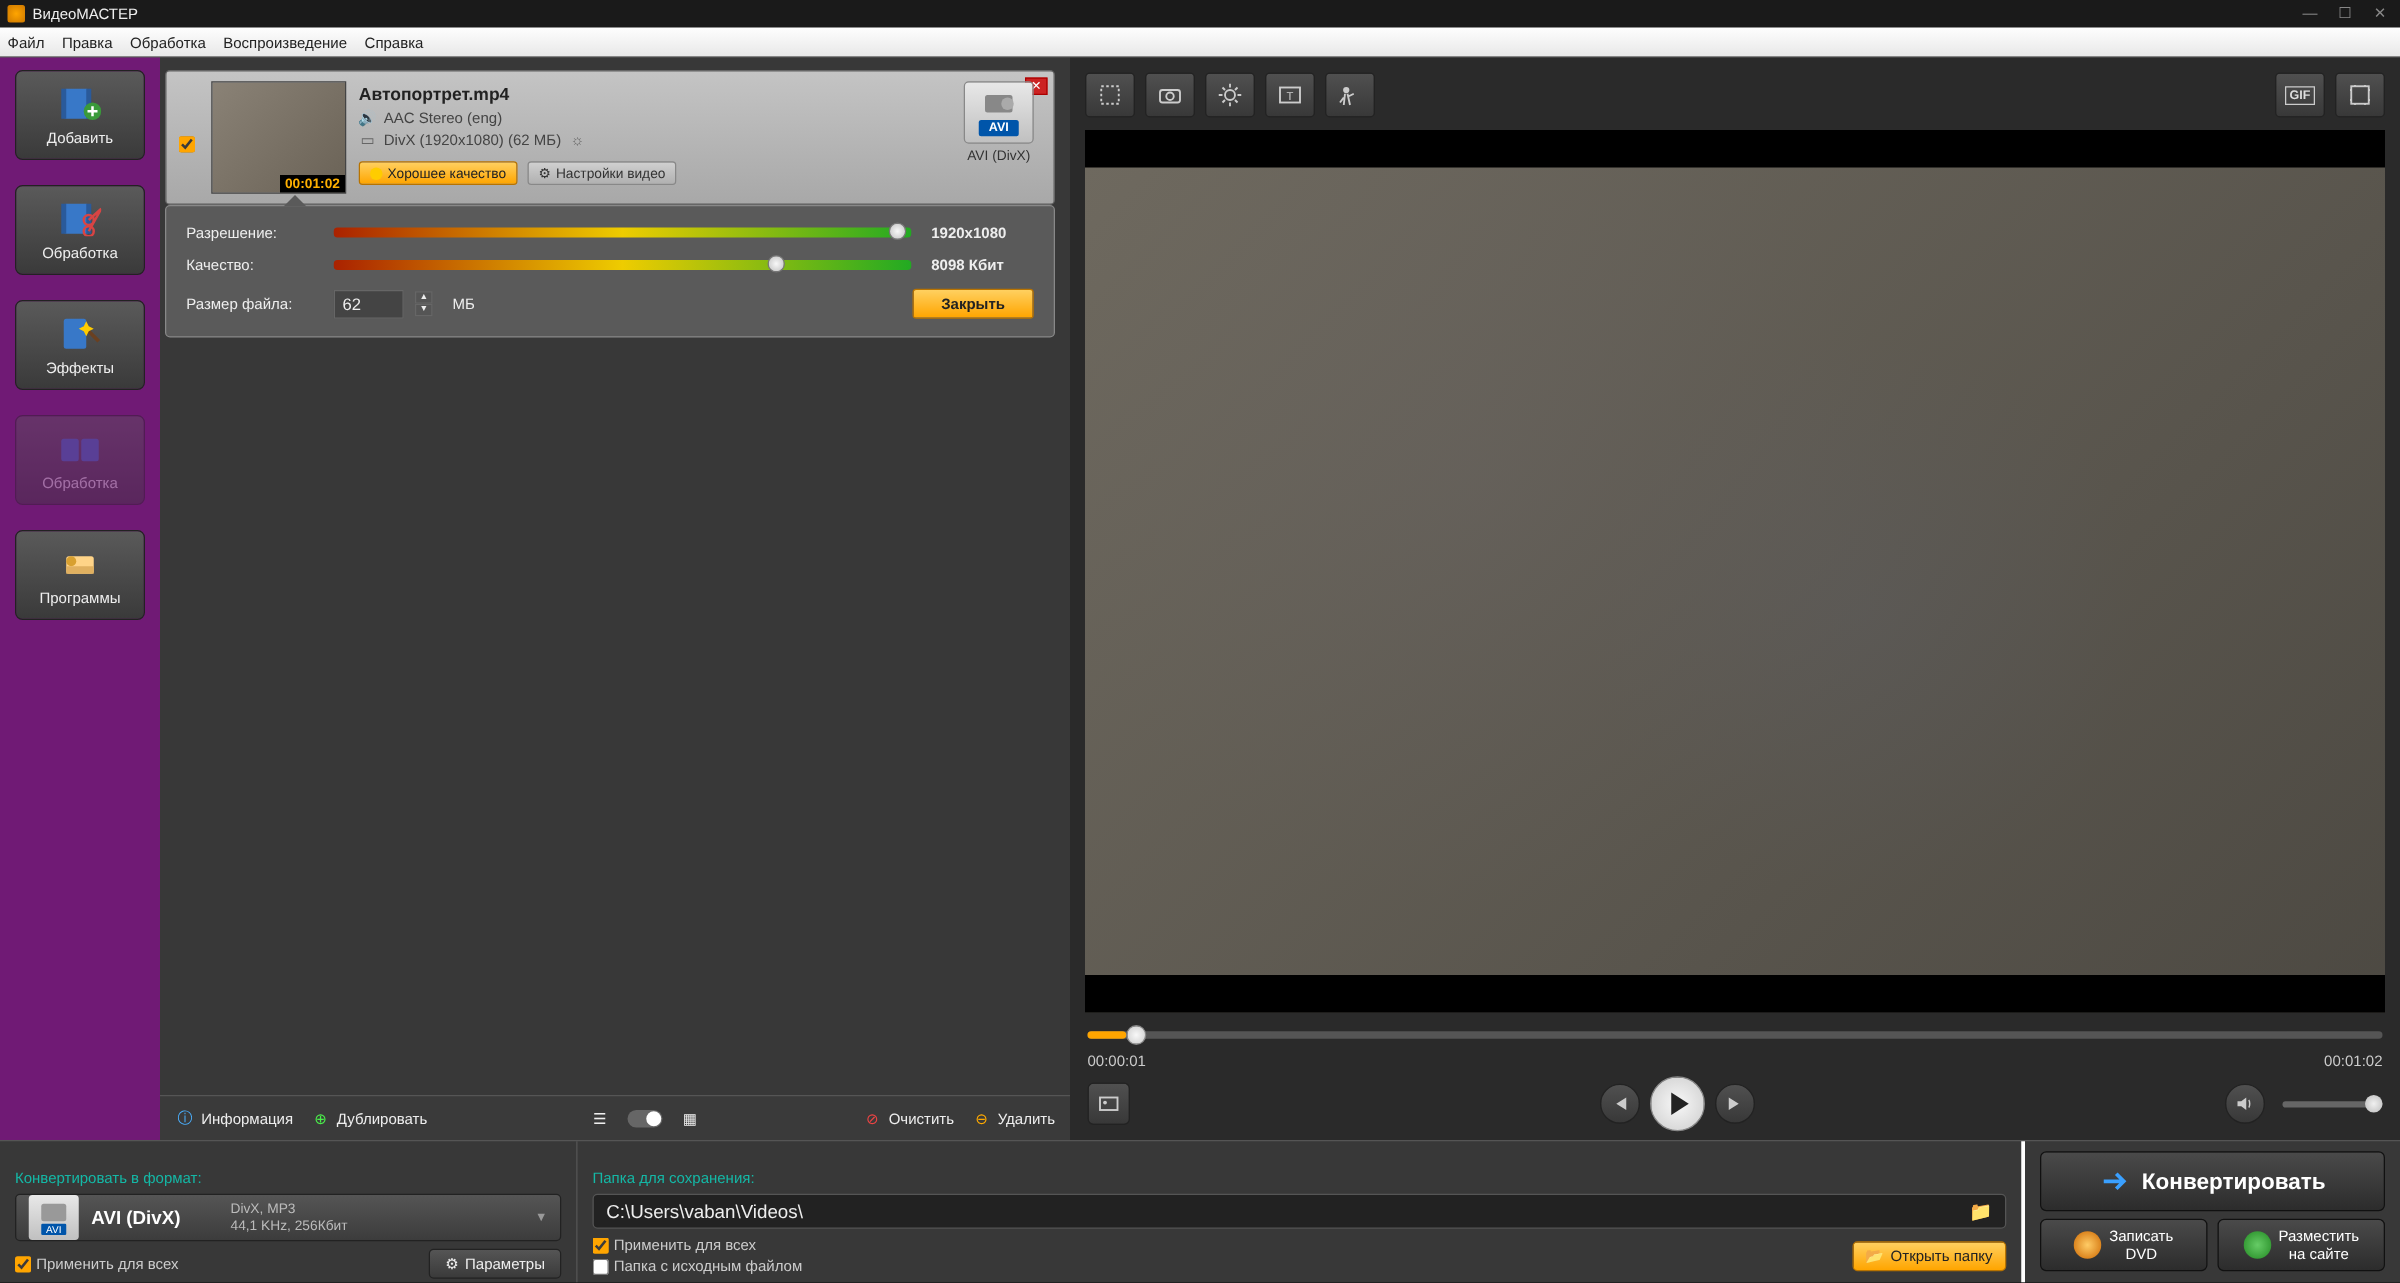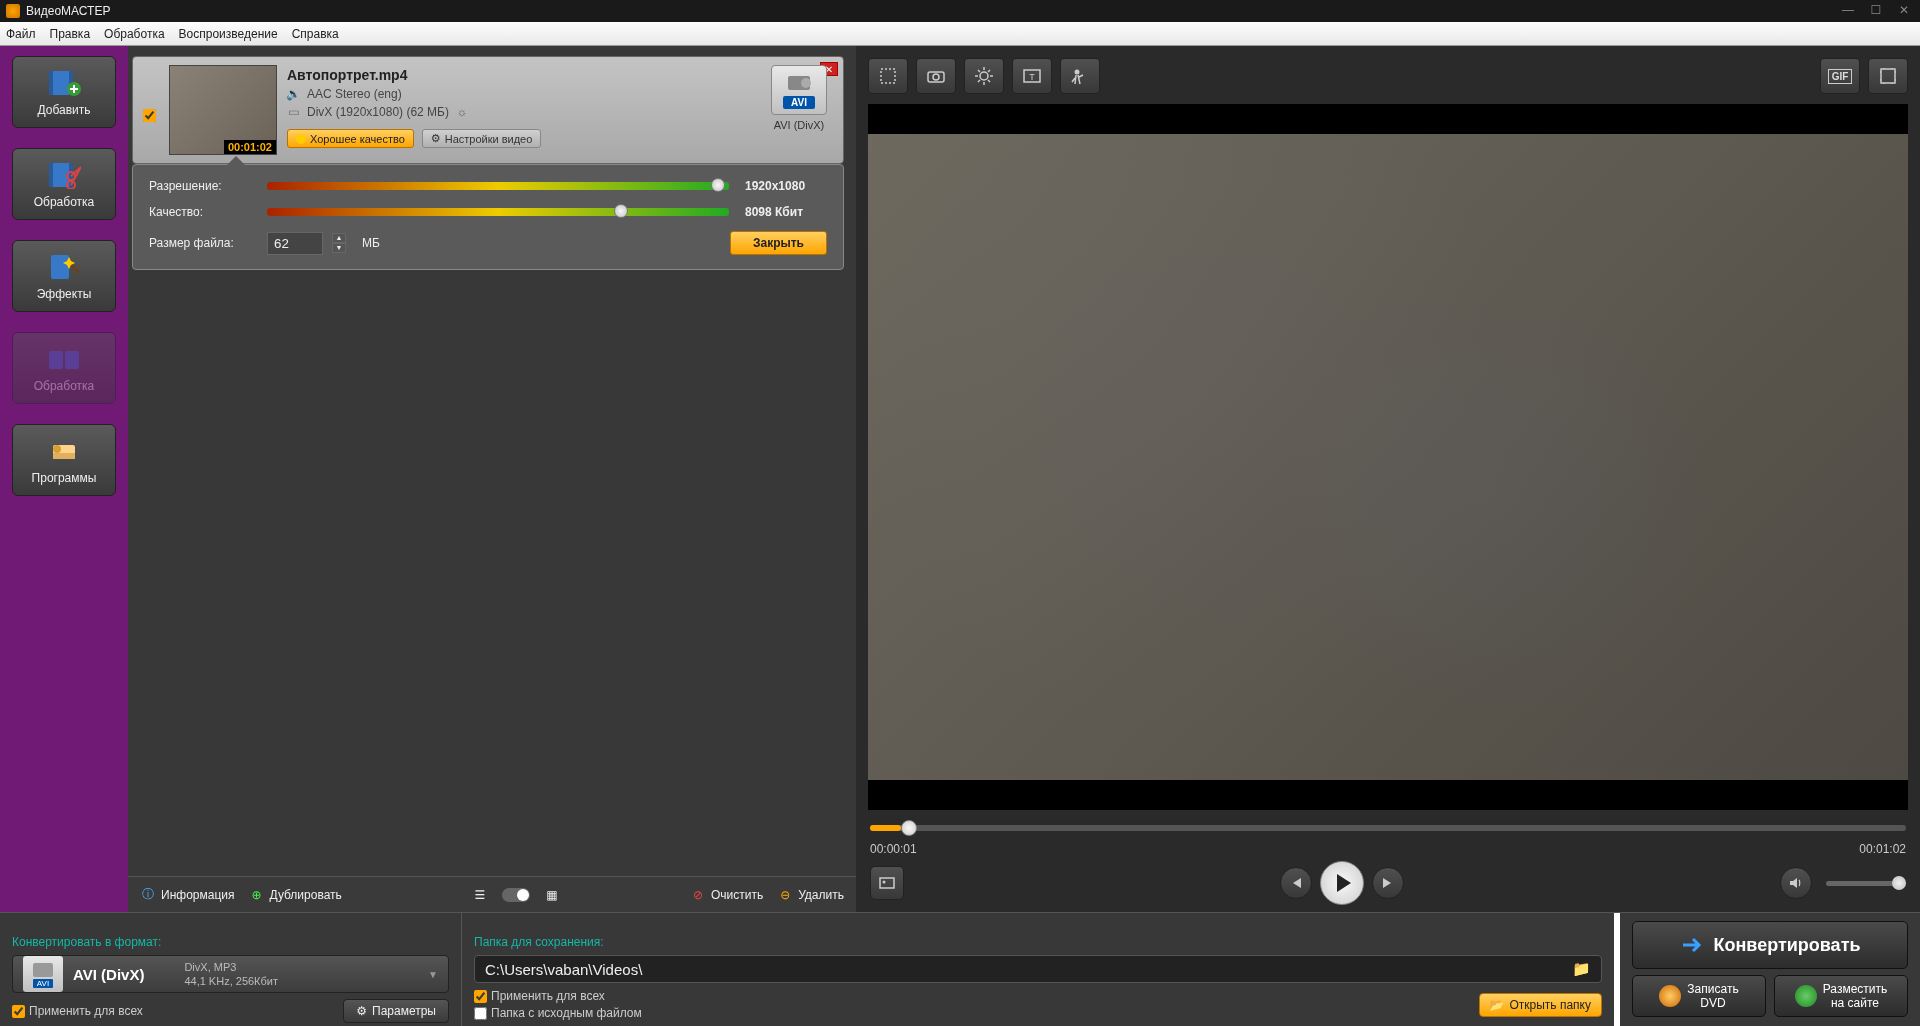--- a/index.html
+++ b/index.html
@@ -97,21 +97,21 @@
 .section-label { font-size: 12px; color: #14b8a6; margin-top: 16px; }
 .format-selector { height: 48px; background: linear-gradient(#555,#3c3c3c); border: 1px solid #222; border-radius: 4px; display: flex; align-items: center; padding: 0 10px; gap: 10px; cursor: pointer; }
 .fmt-icon-small { width: 40px; height: 36px; background: linear-gradient(#e8e8e8,#c0c0c0); border-radius: 3px; display: flex; flex-direction: column; align-items: center; justify-content: center; }
 .fmt-text { display: flex; flex-direction: column; gap: 2px; }
 .fmt-title { color: #fff; font-size: 15px; font-weight: bold; }
 .fmt-sub { color: #bbb; font-size: 11px; }
 .fmt-arrow { margin-left: auto; color: #999; font-size: 10px; }
 .row-bot { display: flex; align-items: center; gap: 12px; font-size: 12px; }
 .chk { display: flex; align-items: center; gap: 4px; }
 .btn-params { background: linear-gradient(#555,#3a3a3a); border: 1px solid #222; border-radius: 4px; padding: 4px 12px; cursor: pointer; color: #eee; display: flex; align-items: center; gap: 5px; margin-left: auto; }
-.save-section { flex: 1; padding: 6px 12px; display: flex; flex-direction: column; gap: 6px; border-right: 6px solid #ffffff; }
+.save-section { flex: 1; padding: 6px 12px; display: flex; flex-direction: column; gap: 6px; border-right: 3px solid #ffffff; }
 .path-input { height: 48px; background: #222; border: 1px solid #555; border-radius: 4px; display: flex; align-items: center; padding: 0 10px; color: #eee; font-size: 15px; }
 .path-browse { margin-left: auto; color: #ffb800; cursor: pointer; }
 .btn-open-folder { background: linear-gradient(#ffd060,#ffa500); border: 1px solid #b87300; border-radius: 4px; padding: 4px 10px; cursor: pointer; color: #222; display: flex; align-items: center; gap: 5px; margin-left: auto; font-size: 12px; }
 .action-section { width: 300px; padding: 8px 12px; display: flex; flex-direction: column; gap: 6px; }
 .btn-convert { height: 48px; background: linear-gradient(#4a4a4a,#2c2c2c); border: 1px solid #111; border-radius: 5px; display: flex; align-items: center; justify-content: center; gap: 10px; cursor: pointer; color: #fff; font-size: 18px; font-weight: bold; }
 .conv-icon { width: 24px; height: 24px; }
 .action-row { display: flex; gap: 8px; }
 .btn-action { flex: 1; height: 42px; background: linear-gradient(#4a4a4a,#2c2c2c); border: 1px solid #111; border-radius: 5px; display: flex; align-items: center; justify-content: center; gap: 6px; cursor: pointer; color: #fff; font-size: 12px; text-align: center; line-height: 1.2; }
 .act-icon { width: 22px; height: 22px; border-radius: 50%; }
 input[type=checkbox] { accent-color: #ffa500; }

